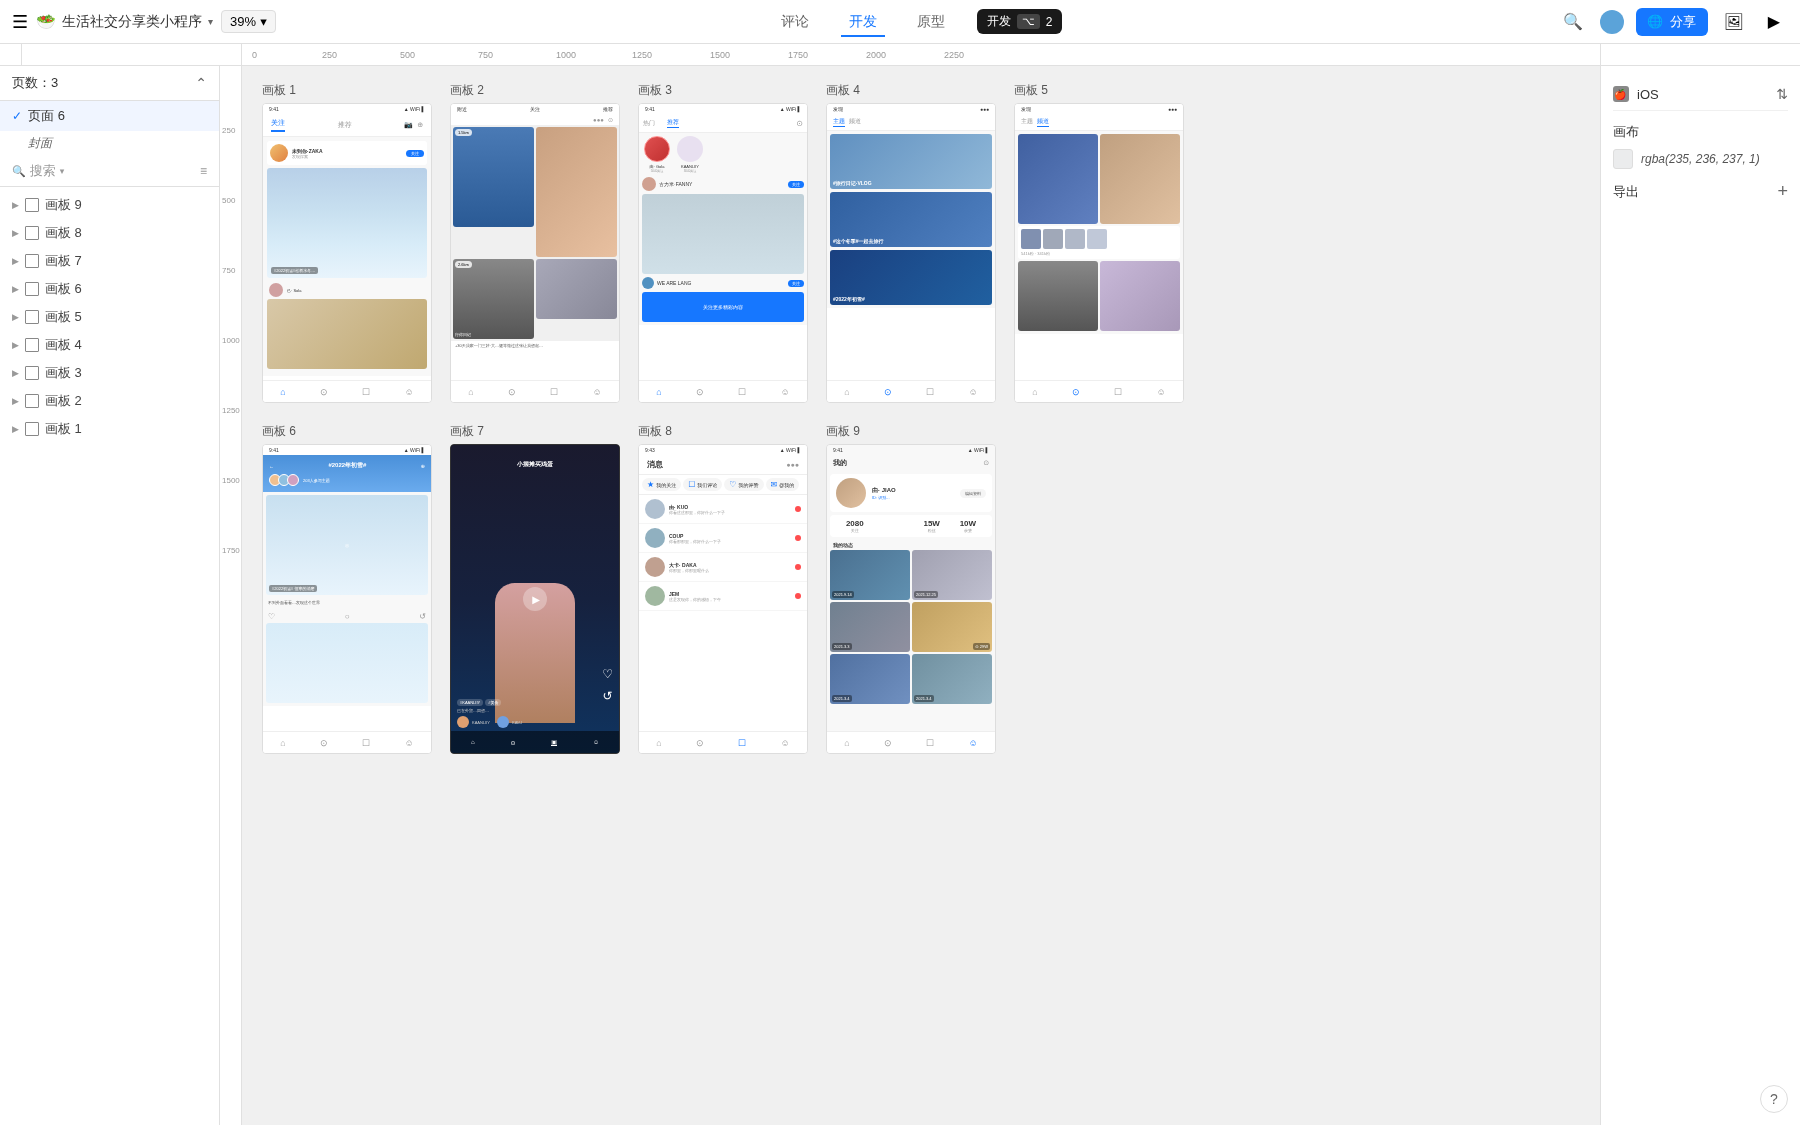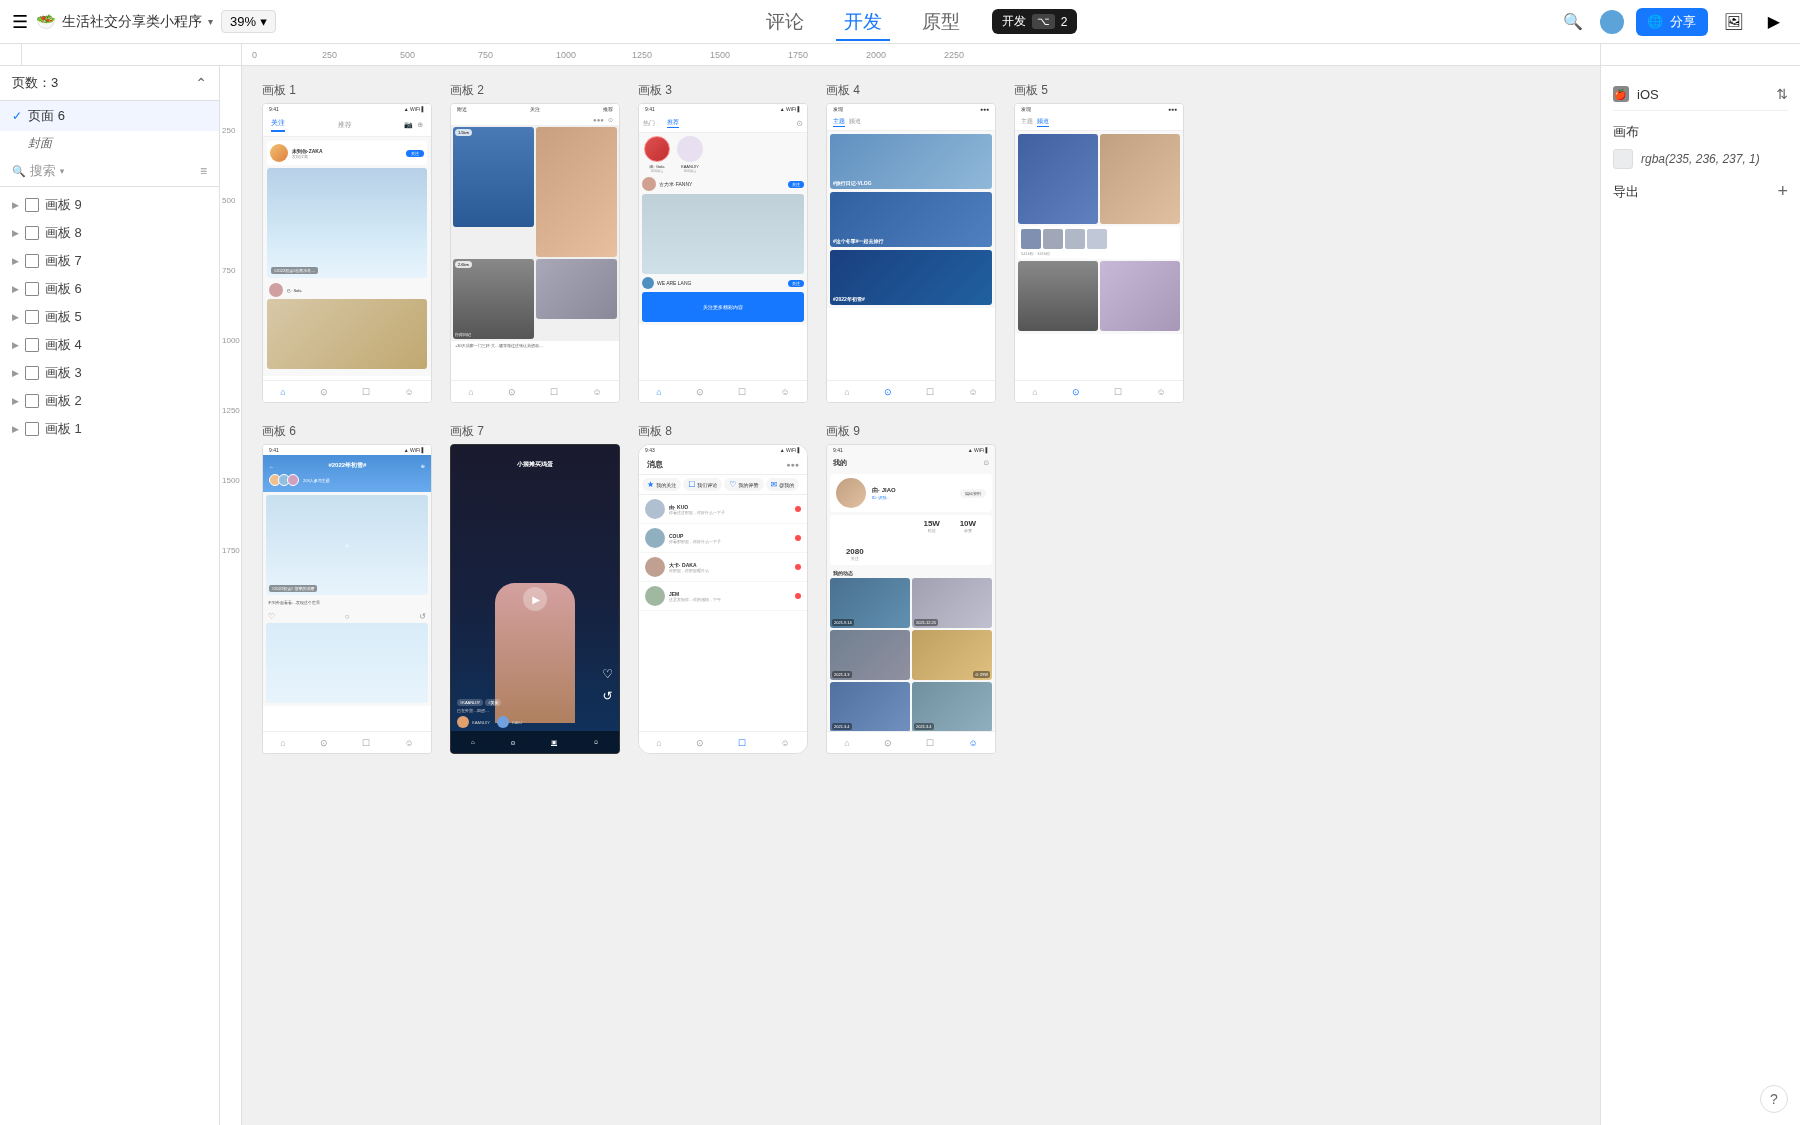--- a/index.html
+++ b/index.html
@@ -9,21 +9,21 @@
     .topbar { height: 44px; background: #fff; border-bottom: 1px solid #e0e0e0; display: flex; align-items: center; justify-content: space-between; padding: 0 12px; flex-shrink: 0; }
     .topbar-left { display: flex; align-items: center; gap: 8px; }
     .hamburger { font-size: 18px; cursor: pointer; }
     .app-logo { font-size: 14px; display: flex; align-items: center; gap: 6px; }
     .app-logo-emoji { font-size: 16px; }
     .app-name { font-size: 14px; color: #333; }
     .dropdown-arrow { font-size: 10px; color: #666; }
     .zoom-btn { background: #f5f5f5; border: 1px solid #ddd; border-radius: 4px; padding: 3px 8px; font-size: 13px; cursor: pointer; display: flex; align-items: center; gap: 4px; }
 
     .topbar-center { display: flex; align-items: center; gap: 24px; }
-    .nav-tab { font-size: 19px; color: #666; cursor: pointer; padding: 4px 8px; }
+    .nav-tab { font-size: 14px; color: #666; cursor: pointer; padding: 4px 8px; }
     .nav-tab.active { color: #1677ff; font-weight: 500; }
     .nav-tab-active-indicator { position: relative; }
     .nav-tab-active-indicator::after { content: ''; position: absolute; bottom: -2px; left: 0; right: 0; height: 2px; background: #1677ff; }
 
     .dev-badge { background: #1a1a1a; color: #fff; border-radius: 6px; padding: 4px 10px; font-size: 12px; display: flex; align-items: center; gap: 6px; }
     .dev-badge-key { background: #444; border-radius: 3px; padding: 1px 5px; font-size: 11px; }
 
     .topbar-right { display: flex; align-items: center; gap: 12px; }
     .icon-btn { width: 28px; height: 28px; display: flex; align-items: center; justify-content: center; cursor: pointer; border-radius: 4px; font-size: 16px; }
     .share-btn { background: #1677ff; color: #fff; border-radius: 6px; padding: 5px 12px; font-size: 13px; cursor: pointer; display: flex; align-items: center; gap: 6px; }
@@ -510,21 +510,21 @@
                   <span style="font-size:6px;color:#fff;">⊙</span>
                   <span style="font-size:6px;color:#fff;border-bottom:1px solid #fff;">▣</span>
                   <span style="font-size:6px;color:#fff;">☺</span>
                 </div>
               </div>
             </div>
           </div>
 
           <div class="board-wrapper">
             <div class="board-title">画板 8</div>
-            <div style="width:170px; height:310px; background:#fff; border-radius:12px; overflow:hidden; border:1px solid #ddd; position:relative;">
+            <div style="width:170px; height:310px; background:#fff; border-radius:4px; overflow:hidden; border:1px solid #ddd; position:relative;">
               <div style="height:10px;background:#fff;display:flex;align-items:center;justify-content:space-between;padding:0 6px;font-size:5px;color:#333;">
                 <span>9:43</span>
                   <span>▲ WiFi ▌</span>
               </div>
               <div style="display:flex;align-items:center;justify-content:space-between;padding:4px 8px;background:#fff;border-bottom:1px solid #eee;">
                 <span style="font-size:8px;font-weight:bold;color:#333;">消息</span>
                 <div style="display:flex;gap:4px;">
                   <span style="font-size:7px;color:#999;">●●●</span>
                 </div>
               </div>
@@ -608,21 +608,21 @@
               <div style="display:flex;align-items:center;gap:6px;padding:4px 6px;background:#fff;margin:3px;border-radius:4px;">
                 <div style="width:30px;height:30px;border-radius:50%;background:linear-gradient(135deg,#c0a080,#e0c0a0);flex-shrink:0;"></div>
                 <div style="flex:1;">
                   <div style="font-size:6px;font-weight:bold;color:#333;">由· JIAO</div>
                   <div style="font-size:4px;color:#1677ff;">ID: 识别...</div>
                 </div>
                 <div style="background:#f5f5f5;border-radius:8px;padding:2px 5px;font-size:4px;color:#555;">编辑资料</div>
               </div>
 
               <div style="display:flex;justify-content:space-around;padding:4px 6px;background:#fff;margin:3px;border-radius:4px;">
-                <div style="text-align:center;margin-top:28px;">
+                <div style="text-align:center;">
                   <div style="font-size:8px;font-weight:bold;color:#333;">2080</div>
                   <div style="font-size:4px;color:#999;">关注</div>
                 </div>
                 <div style="text-align:center;margin-left:40px;">
                   <div style="font-size:8px;font-weight:bold;color:#333;">15W</div>
                   <div style="font-size:4px;color:#999;">粉丝</div>
                 </div>
                 <div style="text-align:center;">
                   <div style="font-size:8px;font-weight:bold;color:#333;">10W</div>
                   <div style="font-size:4px;color:#999;">获赞</div>

